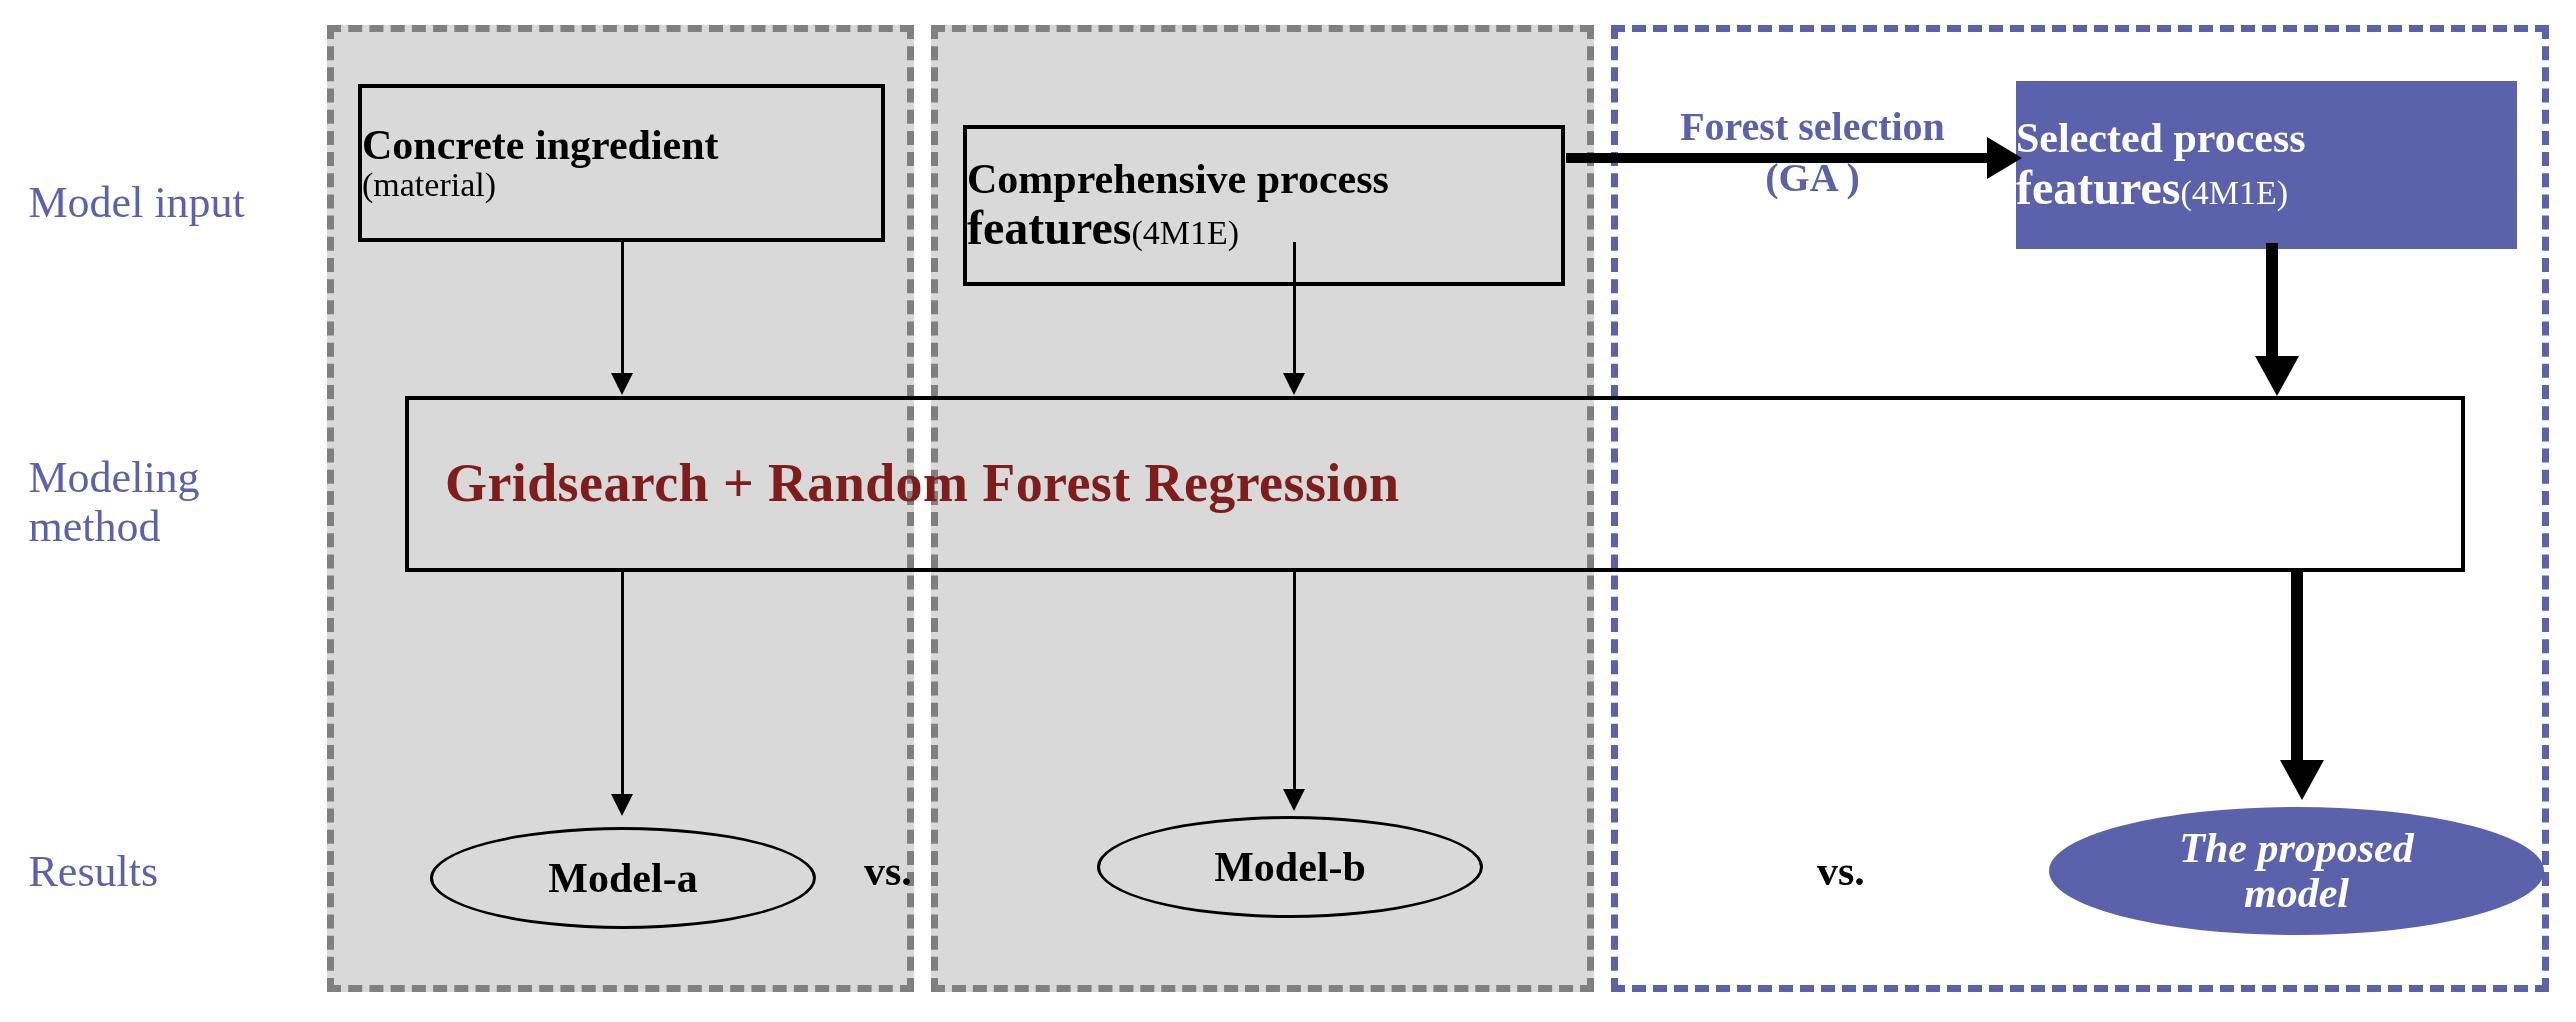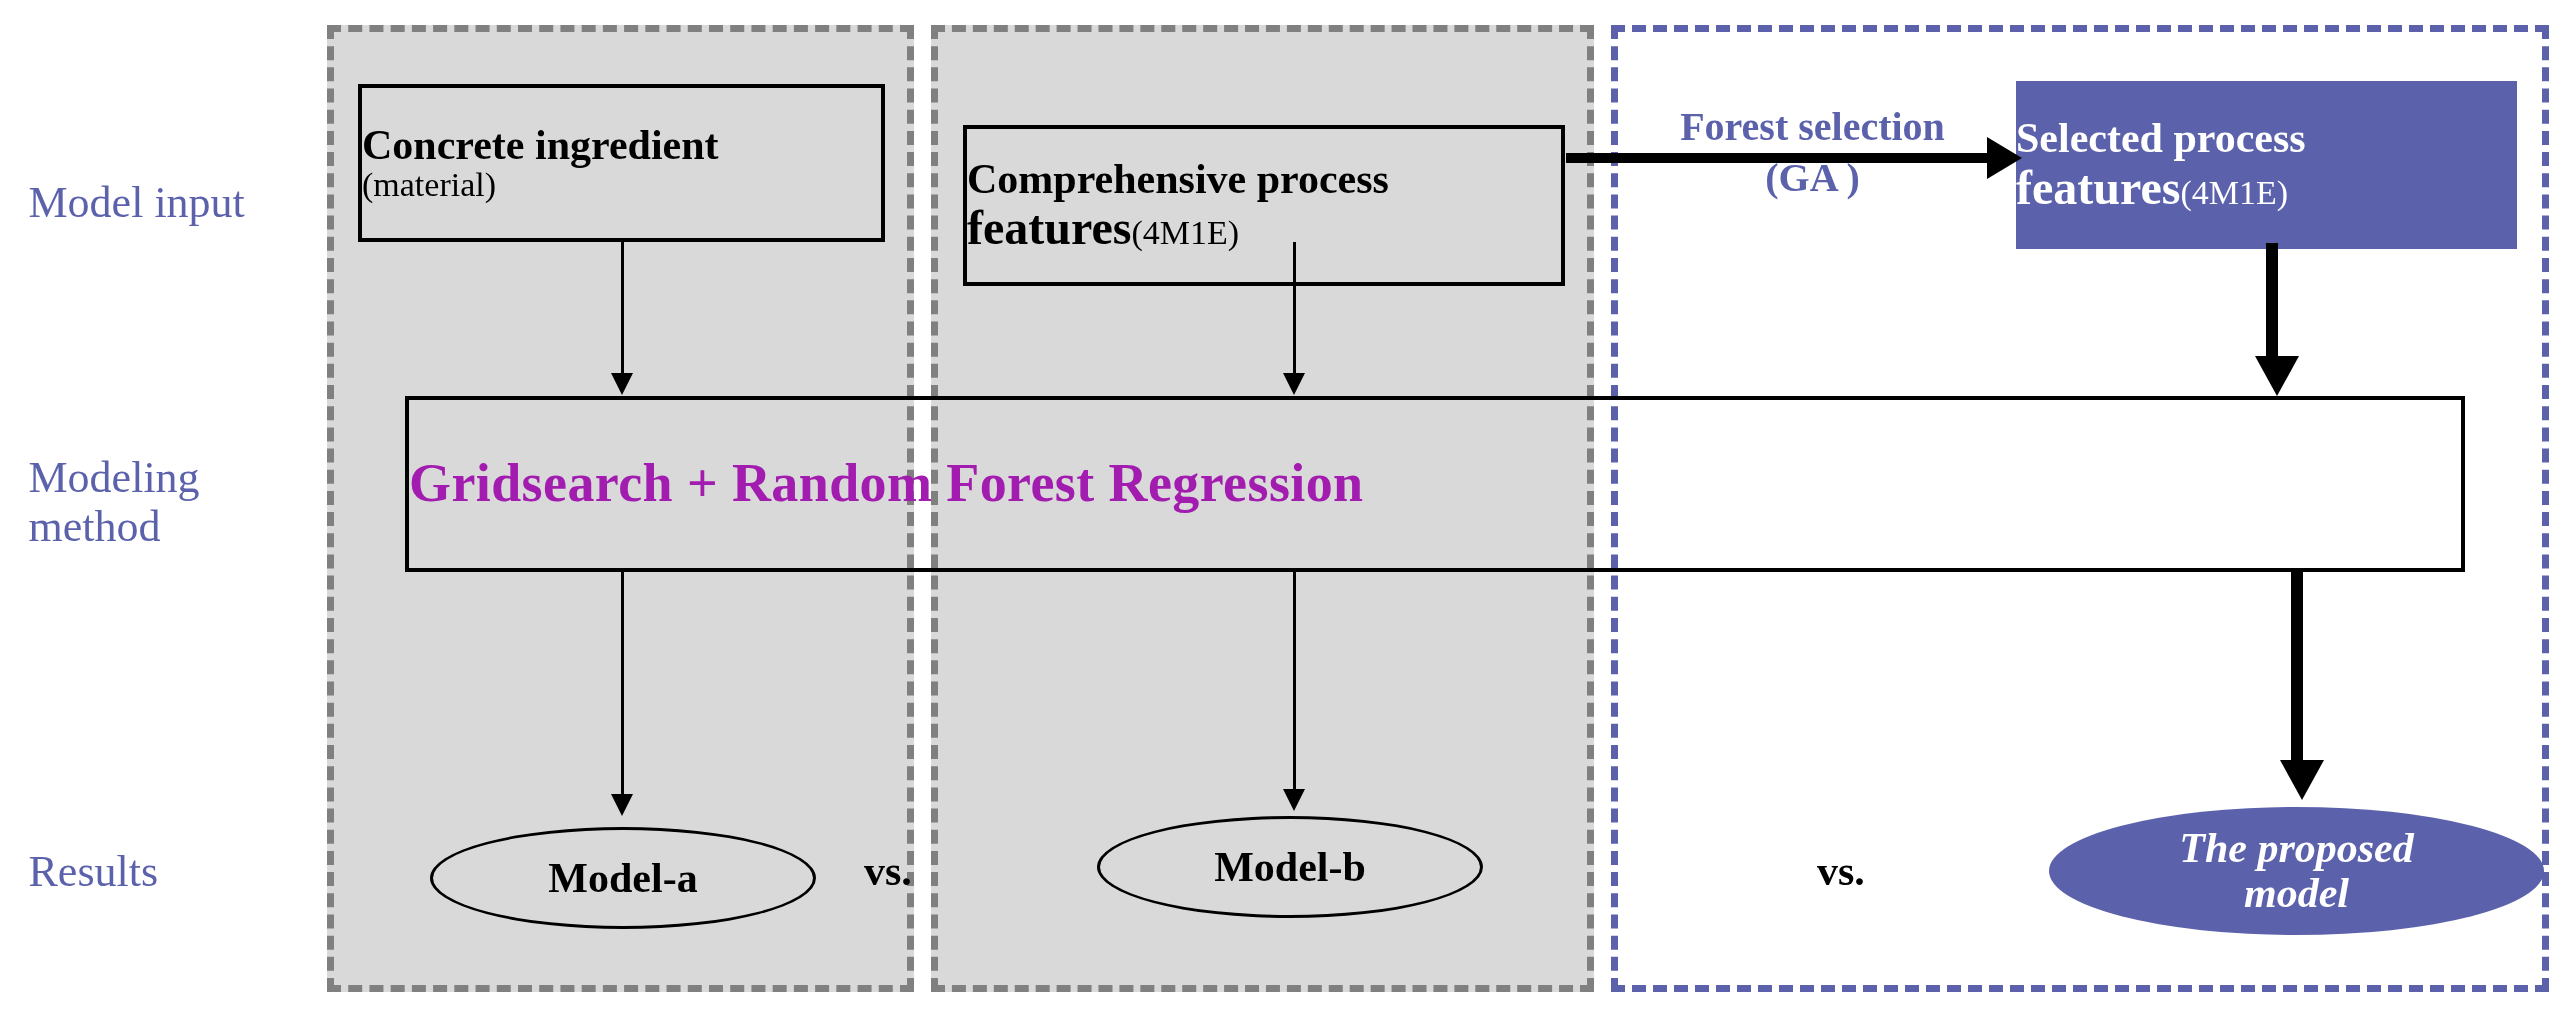--- a/index.html
+++ b/index.html
@@ -63,21 +63,22 @@
     color: #000000;
   }
   .box-accent {
     background: #5b62ab;
     border: none;
     color: #ffffff;
   }
   .box-wide {
     background: transparent;
     border: 4.2px solid #000000;
-    color: #a21caf;
+    color: #7f1d1d;
+    padding-left: 36px;
   }
 
   #box-concrete { left: 358px; top: 84px; width: 527px; height: 158px; }
   #box-process  { left: 963px; top: 81px; width: 602px; height: 161px; margin-top: 44px; }
   #box-selected { left: 2016px; top: 81px; width: 501px; height: 168px; }
   #box-gridsearch { left: 405px; top: 396px; width: 2060px; height: 176px; }
 
   .box-title {
     font-weight: bold;
     font-size: 42px;

